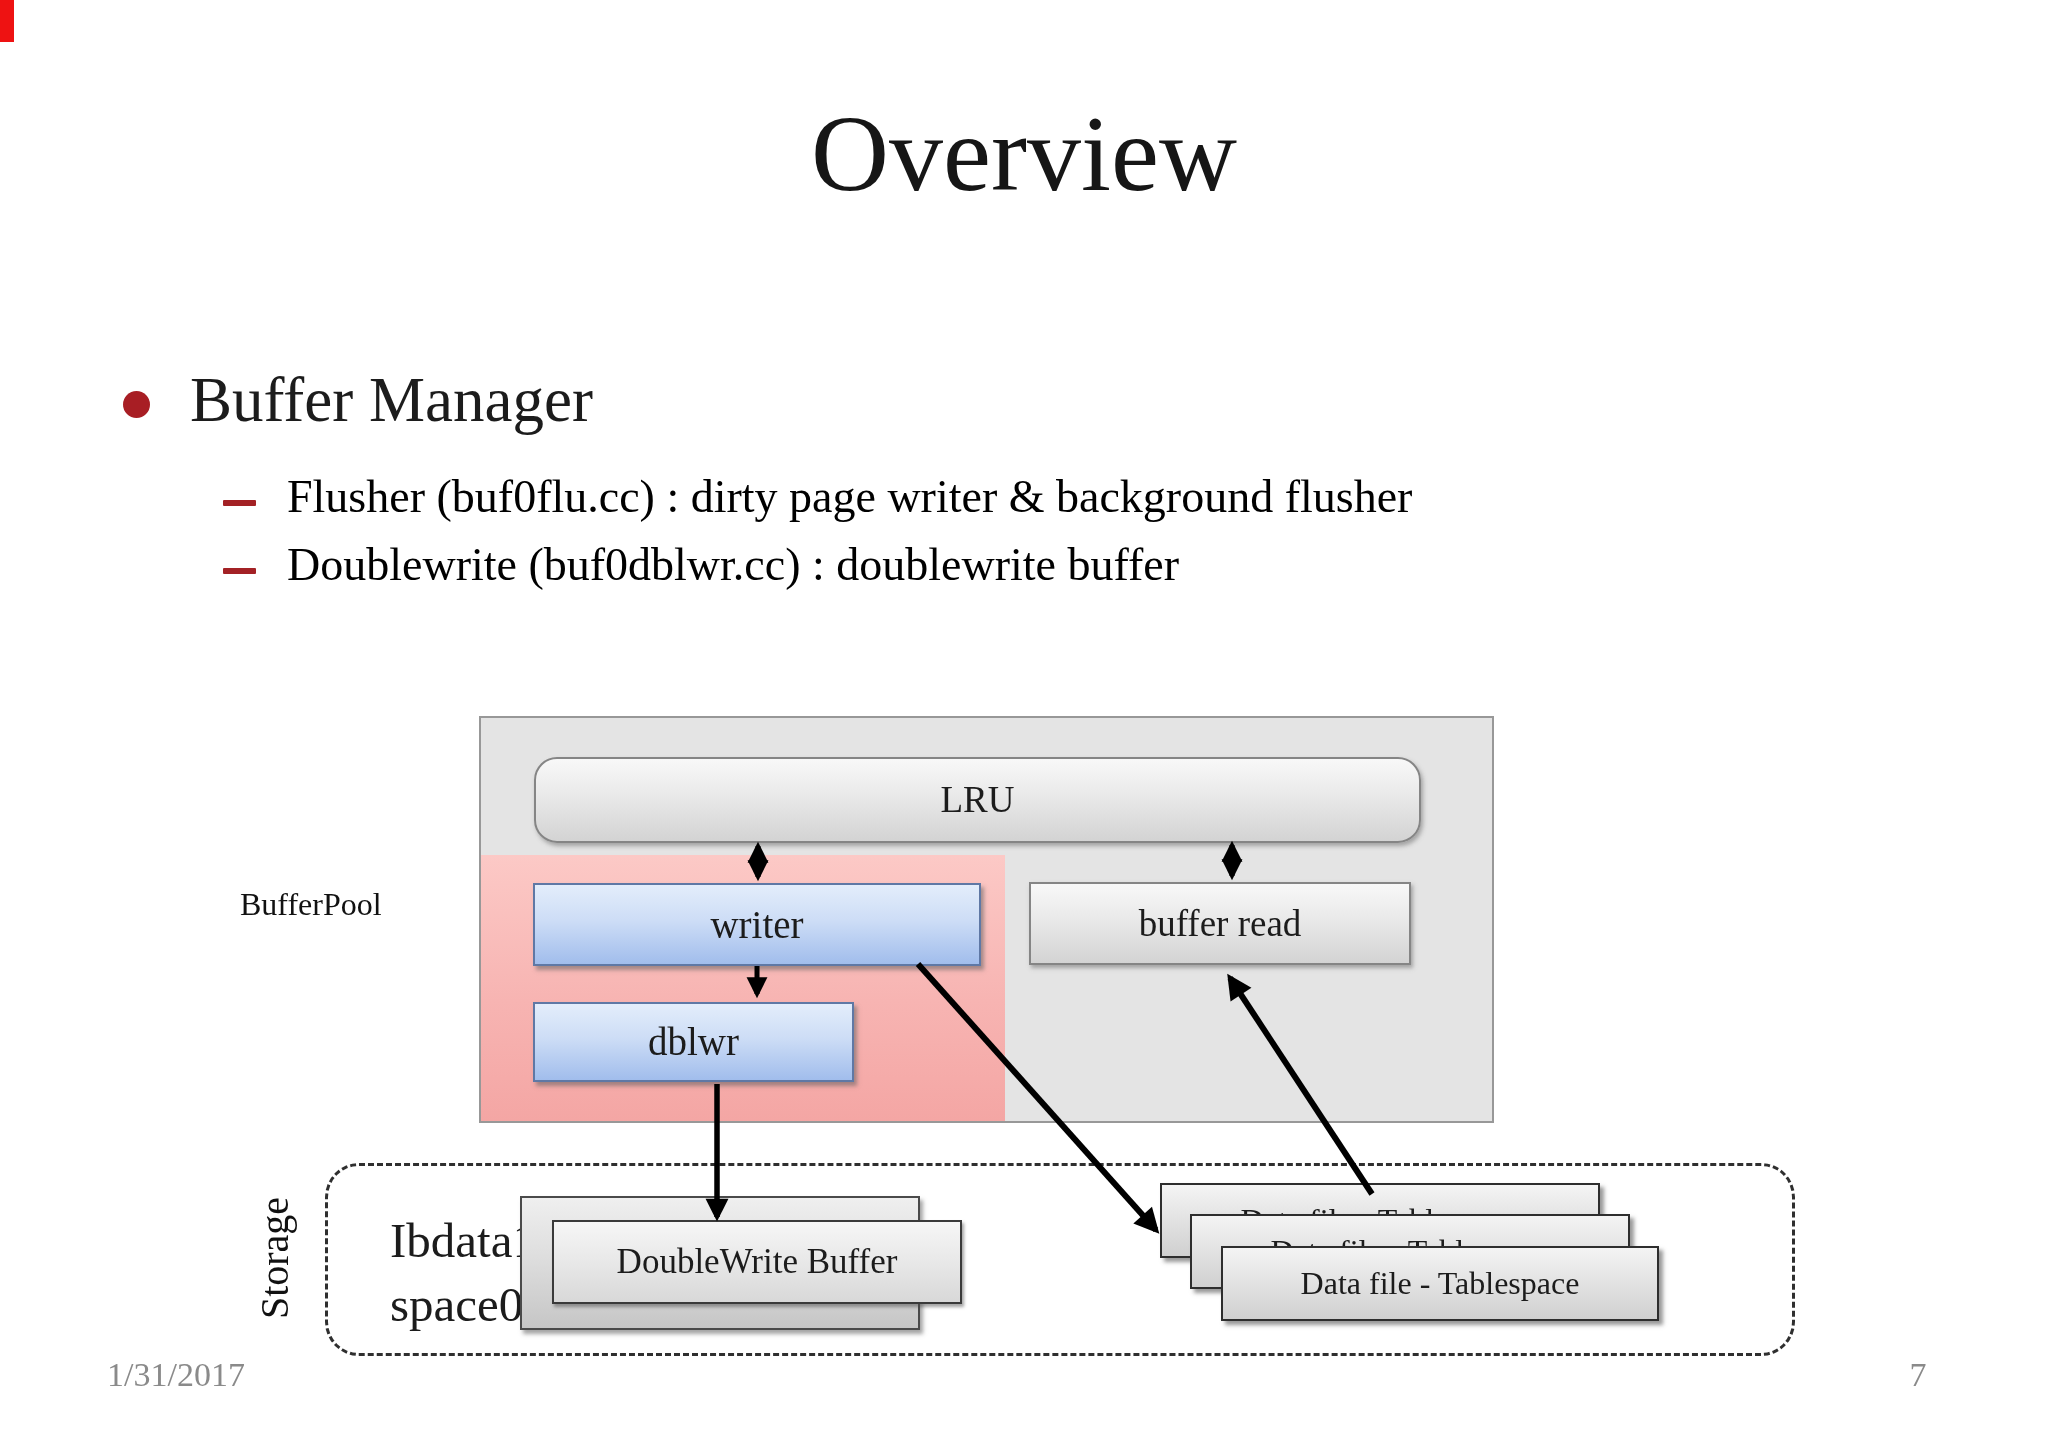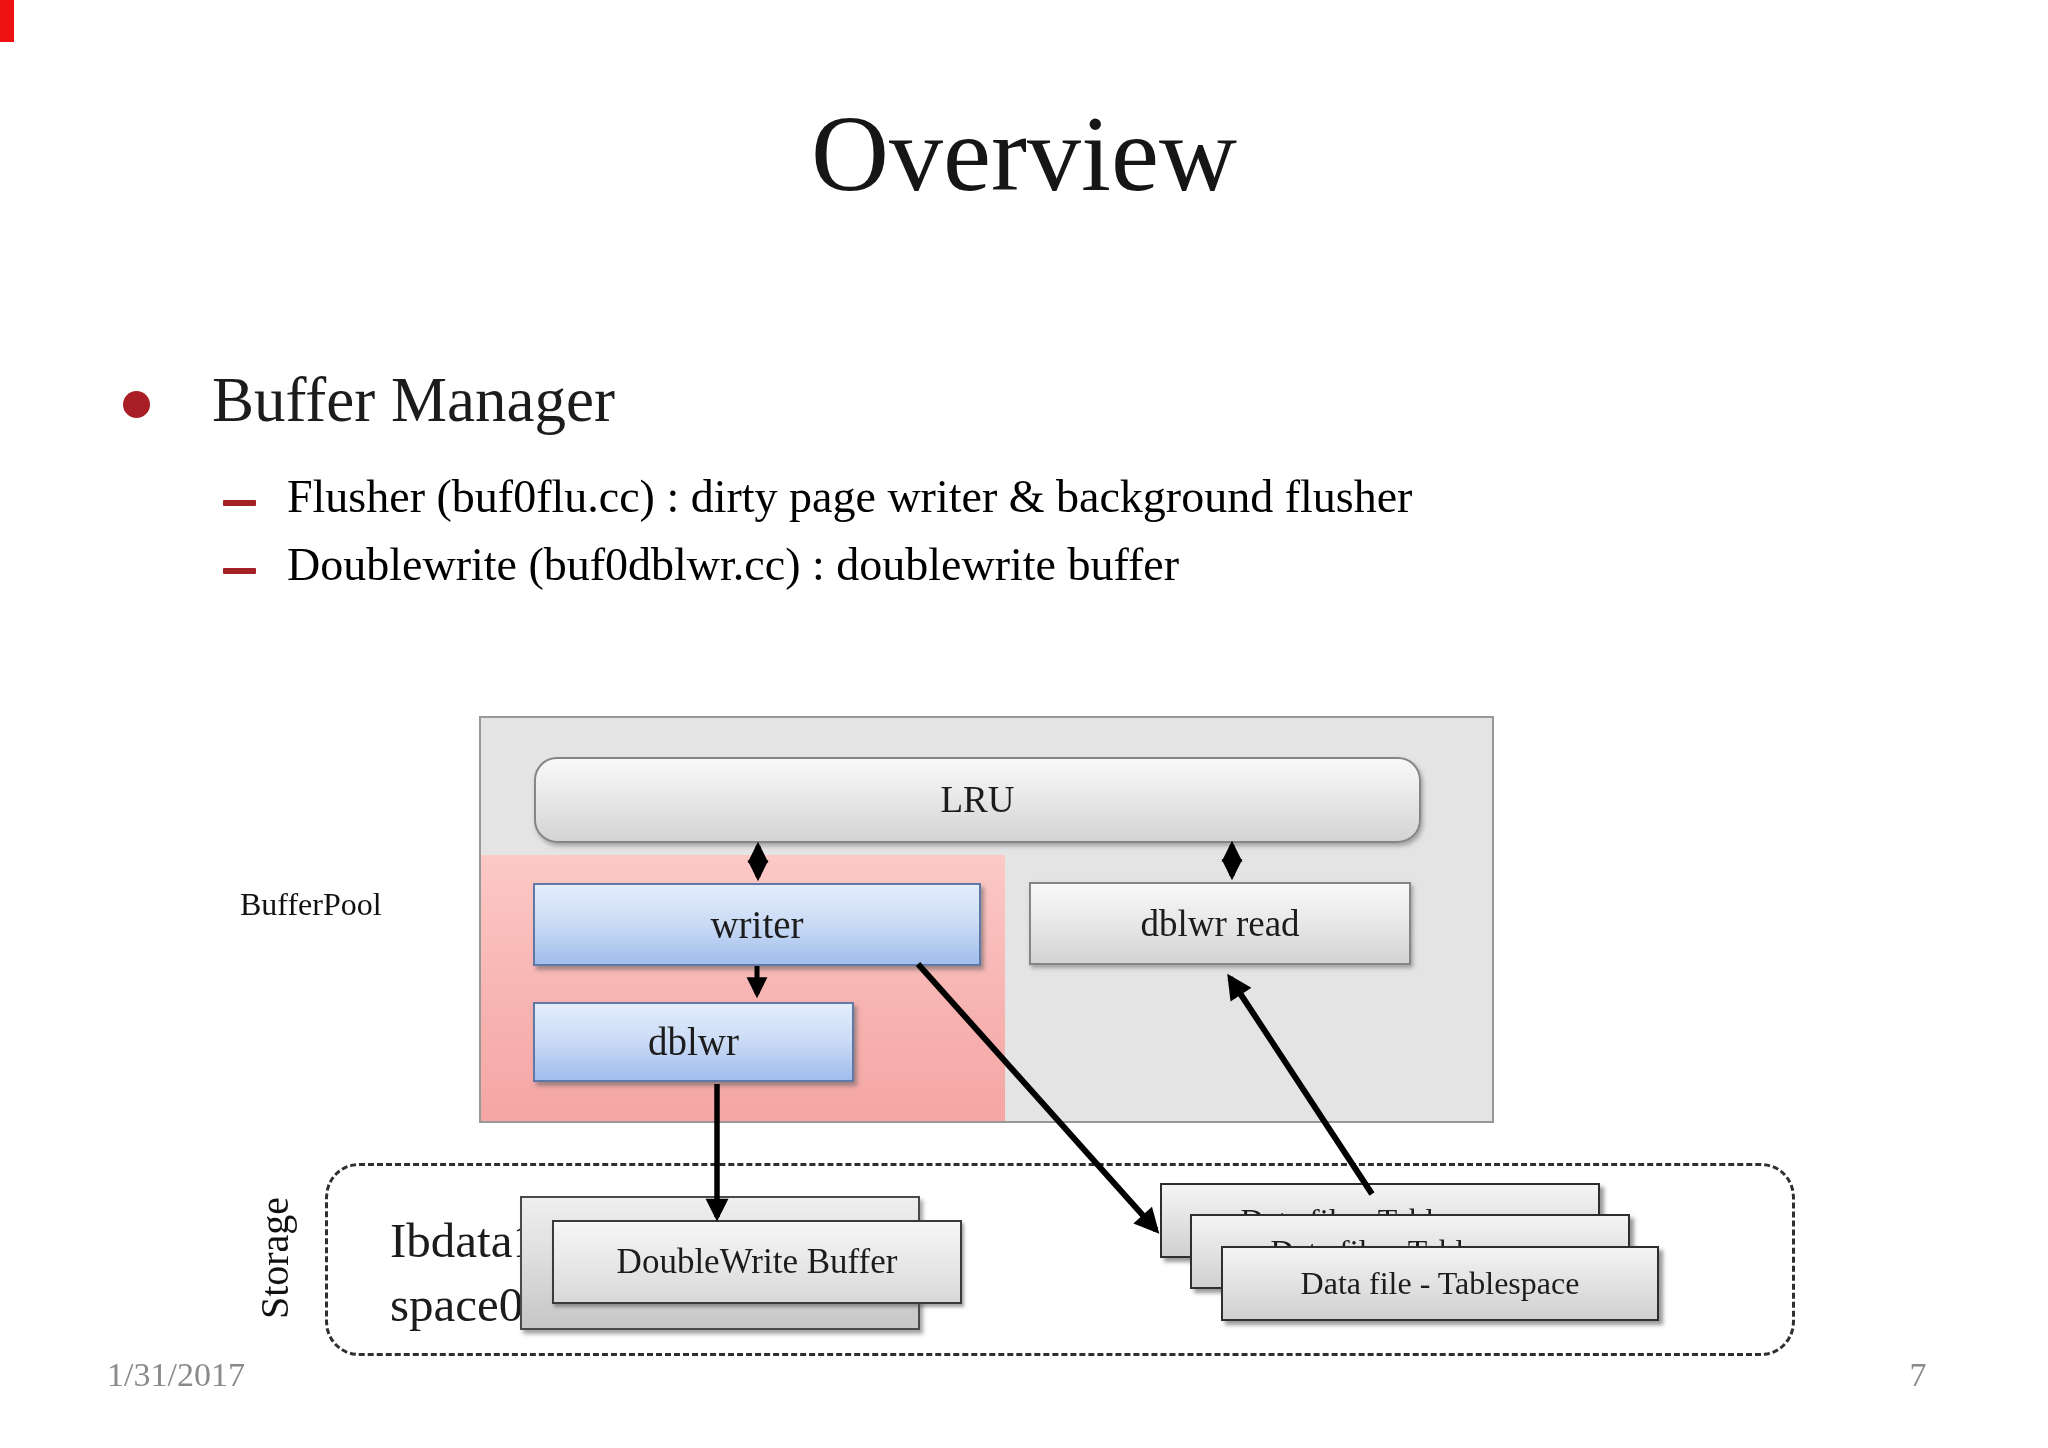--- a/index.html
+++ b/index.html
@@ -7,21 +7,21 @@
     position:relative;width:2048px;height:1448px;background:#ffffff;overflow:hidden;
     font-family:Liberation Serif, serif;color:#1c1c1c;
   }
   .abs{position:absolute;}
 
   .red-marker{left:0;top:0;width:14px;height:42px;background:#ee1212;}
 
   .title{left:0;top:92px;width:2048px;text-align:center;font-size:108px;line-height:1.15;color:#161616;}
 
   .bullet-dot{left:123px;top:391px;width:27px;height:27px;border-radius:50%;background:#a81e24;}
-  .bullet-text{left:212px;top:366px;font-size:63px;line-height:1.1;color:#1c1c1c;}
+  .bullet-text{left:190px;top:366px;font-size:63px;line-height:1.1;color:#1c1c1c;}
 
   .sub-dash{width:33px;height:6px;background:#a32125;border-radius:1px;}
   .dash1{left:223px;top:500px;}
   .dash2{left:223px;top:568px;}
   .sub-text{font-size:46px;line-height:1.2;color:#000000;}
   .sub1{left:287px;top:469px;}
   .sub2{left:287px;top:537px;}
 
   
   .outer-box{left:479px;top:716px;width:1015px;height:407px;background:#e4e4e4;border:2px solid #989898;box-sizing:border-box;z-index:1;}
@@ -72,21 +72,21 @@
 
   <div class="abs sub-dash dash2"></div>
   <div class="abs sub-text sub2">Doublewrite (buf0dblwr.cc) : doublewrite buffer</div>
 
   <div class="abs outer-box"></div>
   <div class="abs pink-region"></div>
 
   <div class="abs node gray-node lru">LRU</div>
   <div class="abs node blue-node flusher">writer</div>
   <div class="abs node blue-node dblwr">dblwr</div>
-  <div class="abs node gray-node buffer-read">dblwr read</div>
+  <div class="abs node gray-node buffer-read">buffer read</div>
 
   <div class="abs bufferpool-label">BufferPool</div>
   <div class="abs storage-label">Storage</div>
 
   <div class="abs dashed-box"></div>
   <div class="abs ibdata-line ibdata1">Ibdata1</div>
   <div class="abs ibdata-line space0">space0</div>
 
   <div class="abs dwb-outer"></div>
   <div class="abs dwb-inner">DoubleWrite Buffer</div>

